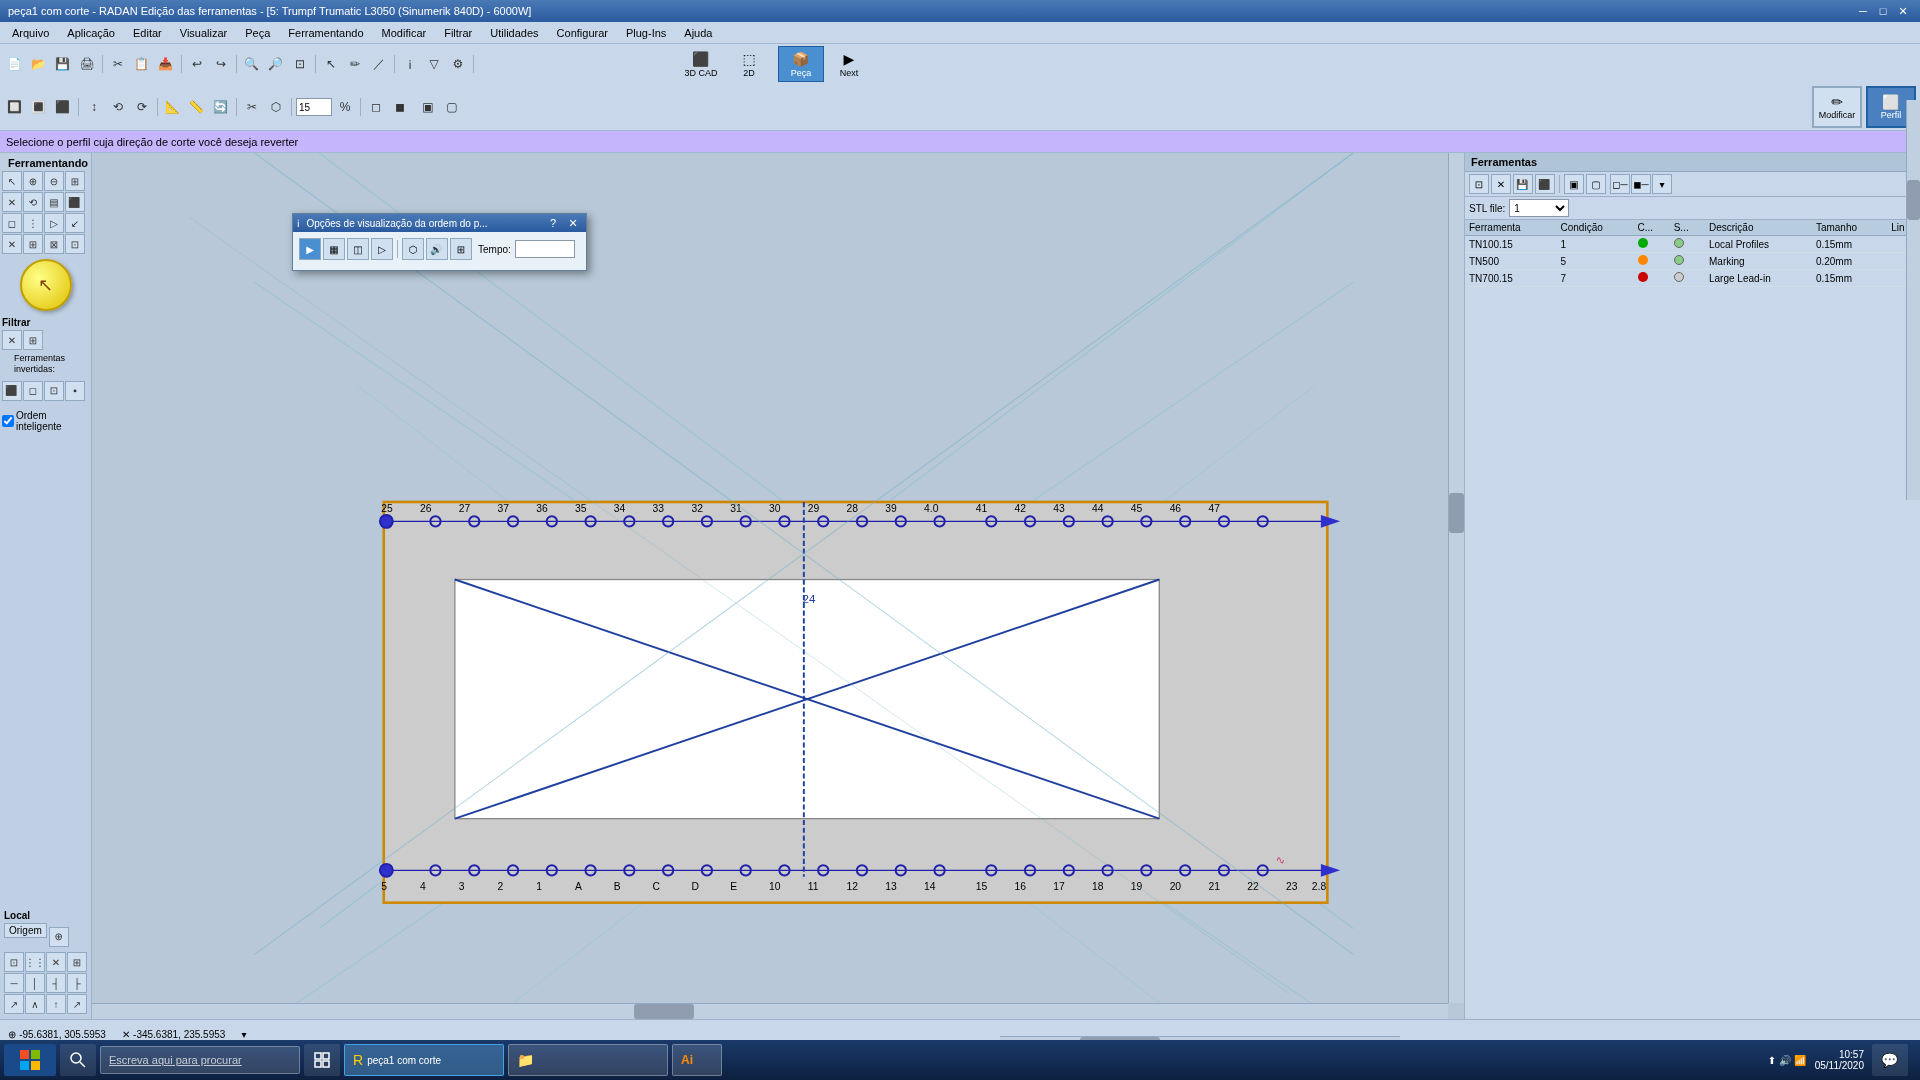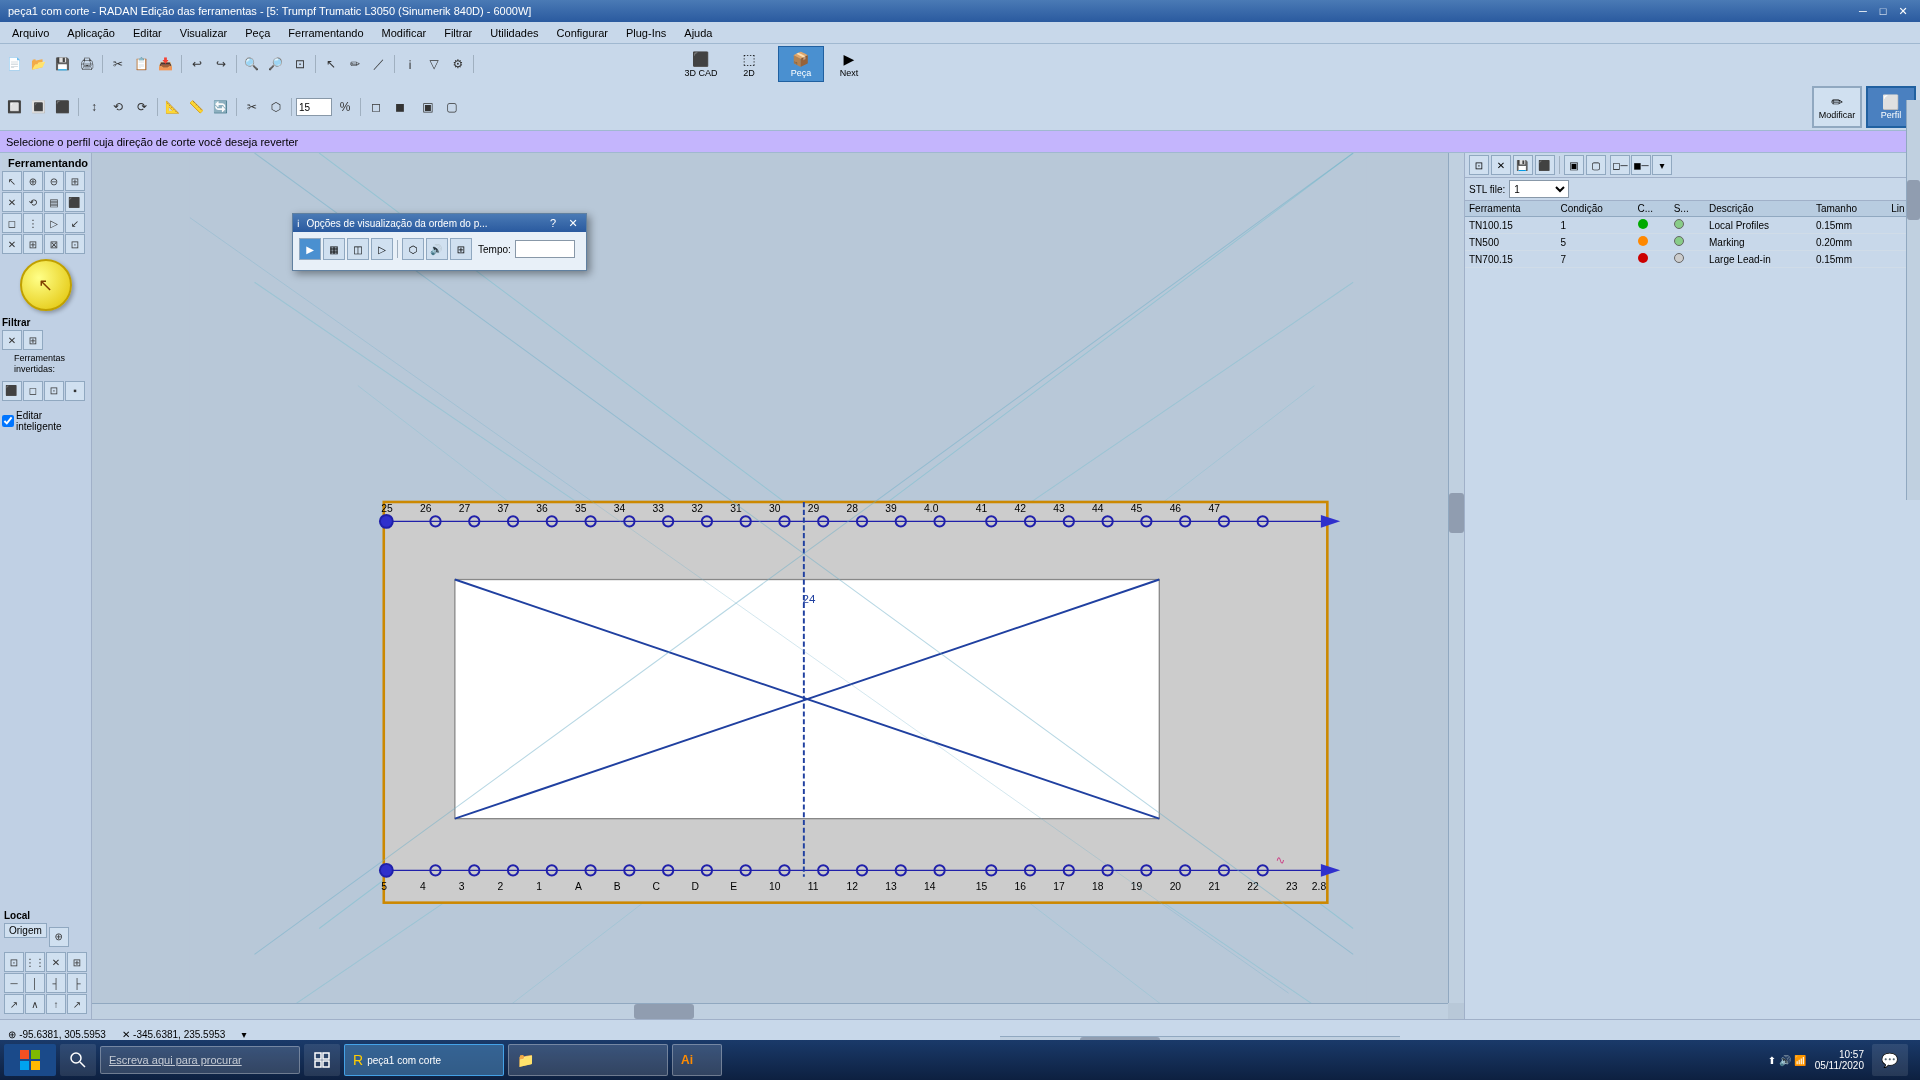--- a/index.html
+++ b/index.html
@@ -373,21 +373,21 @@
       <div class="left-tool-row">
         <button class="left-tool-btn">⬛</button>
         <button class="left-tool-btn">◻</button>
         <button class="left-tool-btn">⊡</button>
         <button class="left-tool-btn">▪</button>
       </div>
     </div>
 
     <div class="ordem-label" style="margin-top:8px;">
       <input type="checkbox" class="ordem-check" checked="" style="">
-      <span>Editar inteligente</span>
+      <span>Ordem inteligente</span>
     </div>
 
     <div style="flex:1;"></div>
 
     <div id="local-section">
       <div id="local-label">Local</div>
       <div style="display:flex; align-items:center; gap:2px; margin-bottom:2px;">
         <button class="origem-btn">Origem</button>
         <button class="left-tool-btn">⊕</button>
       </div>
@@ -588,20 +588,21 @@
 
     <div id="canvas-scroll-v">
       <div style="position:absolute; top:40%; width:100%; height:40px; background:#909db0; border-radius:3px;"></div>
     </div>
     <div id="canvas-scroll-h">
       <div style="position:absolute; left:40%; height:100%; width:60px; background:#909db0; border-radius:3px;"></div>
     </div>
   </div>
 
   <div id="right-panel">
+    <div id="right-panel-header">Ferramentas</div>
     <div id="right-toolbar">
       <button class="right-tb-btn">⊡</button>
       <button class="right-tb-btn">✕</button>
       <button class="right-tb-btn">💾</button>
       <button class="right-tb-btn">⬛</button>
       <div class="tb-separator"></div>
       <button class="right-tb-btn">▣</button>
       <button class="right-tb-btn">▢</button>
       <div style="margin-left:2px;display:flex;gap:1px;">
         <button class="right-tb-btn">◻─</button>

